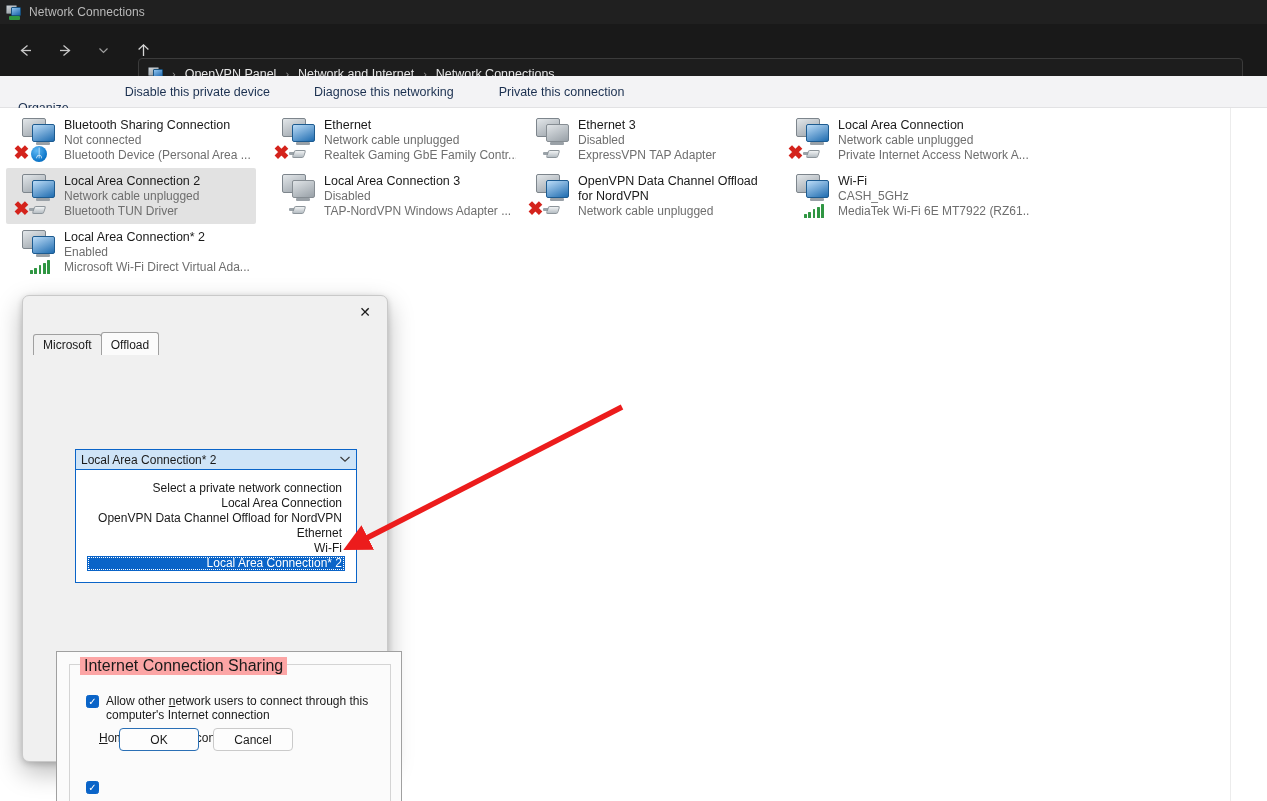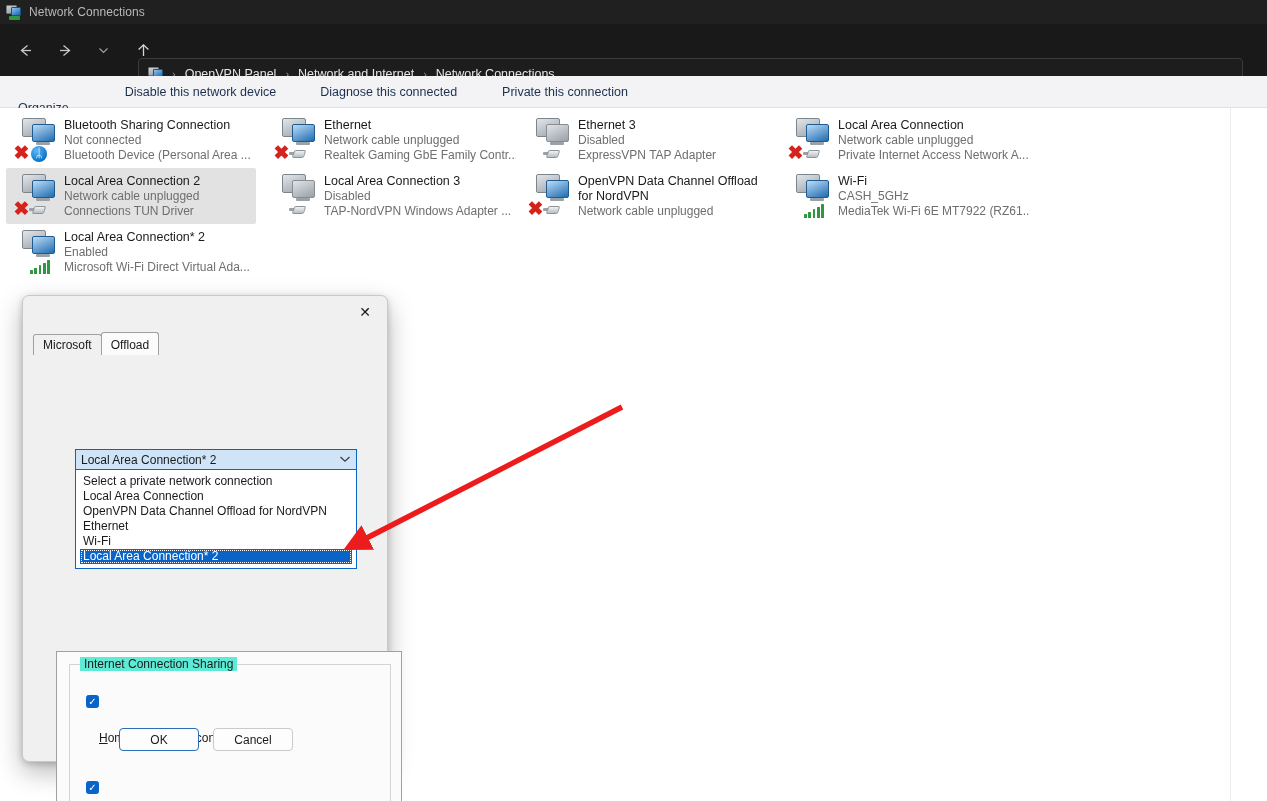--- a/index.html
+++ b/index.html
@@ -212,22 +212,22 @@
   }
   #tabpanel {
     position: absolute; left: 33px; top: 355px; width: 346px; height: 372px;
     background: #fbfbfb; border: 1px solid #a0a0a0;
   }
   #groupbox {
     position: absolute; left: 12px; top: 12px; width: 322px; height: 191px;
     border: 1px solid #d4d4d4;
   }
   #groupbox .legend {
-    position: absolute; left: 10px; top: -8px; background: #5eead4;
-    padding: 0 4px; font-size: 12px; color: #1a1a1a;
+    position: absolute; left: 10px; top: -8px; background: #fca5a5;
+    padding: 0 4px; font-size: 16px; color: #1a1a1a;
   }
   .cbrow {
     position: absolute; display: flex; align-items: flex-start; gap: 7px;
   }
   .cbox {
     width: 13px; height: 13px; flex: 0 0 13px; margin-top: 1px;
     background: #0a64c8; border: 1px solid #0a64c8; border-radius: 2.5px;
     color: #fff; font-size: 10px; line-height: 12px; text-align: center;
     font-family: "DejaVu Sans", sans-serif;
   }
@@ -241,21 +241,21 @@
     background: #cfe4f7; border: 1px solid #0a64c8; z-index: 6;
     display: flex; align-items: center; padding-left: 5px;
   }
   #combo .val { font-size: 12px; color: #1a1a1a; flex: 1; }
   #combo .chev {
     width: 22px; text-align: center; color: #444; font-size: 10px;
   }
   #droplist {
     position: absolute; left: 75px; top: 470px; width: 282px;
     background: #ffffff; border: 1px solid #0a64c8; border-top: none;
-    z-index: 6; padding: 4px;
+    z-index: 6; padding: 11px; text-align: right;
   }
   #droplist .opt {
     font-size: 12px; color: #1a1a1a; line-height: 13px; padding: 1px 3px;
     white-space: nowrap;
   }
   #droplist .opt.selected {
     background: #0a64c8; color: #ffffff;
     outline: 1px dotted #ffffff; outline-offset: -2px;
   }
 
@@ -328,22 +328,22 @@
       <span class="sep">›</span>
       <span class="crumb">Network Connections</span>
     </div>
   </div>
 
   <div id="toolbar">
     <div class="tbitem tbgroup" style="margin-left:8px">
       <span>Organize</span>
       <span class="caret-d"></span>
     </div>
-    <div class="tbitem" style="margin-left:22px">Disable this network device</div>
-    <div class="tbitem" style="margin-left:24px">Diagnose this connected</div>
+    <div class="tbitem" style="margin-left:22px">Disable this private device</div>
+    <div class="tbitem" style="margin-left:24px">Diagnose this networking</div>
     <div class="tbitem" style="margin-left:25px">Private this connection</div>
   </div>
 
   <div id="content">
     <div class="vdiv"></div>
 
   <div class="conn" style="left: 6px; top: 4px;">
         <div class="icon">
           <span class="mon-back"></span>
           <span class="mon-front"></span>
@@ -414,21 +414,21 @@
           <span class="mon-stand"></span>
           <span class="badge-x">✖</span>
           <span class="badge-cable">
             <span class="wire"></span>
             <span class="plug"></span>
           </span>
         </div>
         <div class="txt">
           <div class="n1">Local Area Connection 2</div>
           <div class="n2">Network cable unplugged</div>
-          <div class="n3">Connections TUN Driver</div>
+          <div class="n3">Bluetooth TUN Driver</div>
         </div>
       </div>
       <div class="conn" style="left: 266px; top: 60px;">
         <div class="icon disabled">
           <span class="mon-back"></span>
           <span class="mon-front"></span>
           <span class="mon-stand"></span>
           <span class="badge-cable">
             <span class="wire"></span>
             <span class="plug"></span>
@@ -499,20 +499,21 @@
 
 <div id="dialog">
   <div id="dlg-close">✕</div>
 
   <div id="tabpanel">
     <div id="groupbox">
       <span class="legend">Internet Connection Sharing</span>
 
       <div class="cbrow" style="left:16px; top:29px; width:292px;">
         <span class="cbox">✓</span>
+        <span class="lbl"><span>Allow other </span><span class="u">n</span><span>etwork users to connect through this</span><br><span>computer's Internet connection</span></span>
       </div>
 
       <span class="fieldlabel" style="left:29px; top:66px;"><span class="u">H</span><span>ome networking connection:</span></span>
 
       <div class="cbrow" style="left:16px; top:115px;">
         <span class="cbox">✓</span>
       </div>
     </div>
   </div>
 

